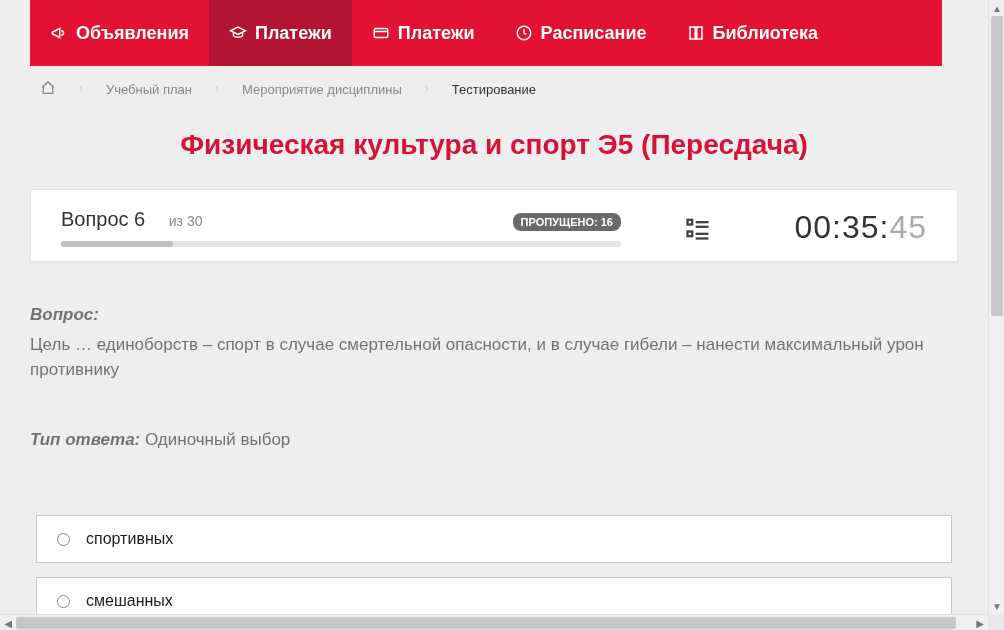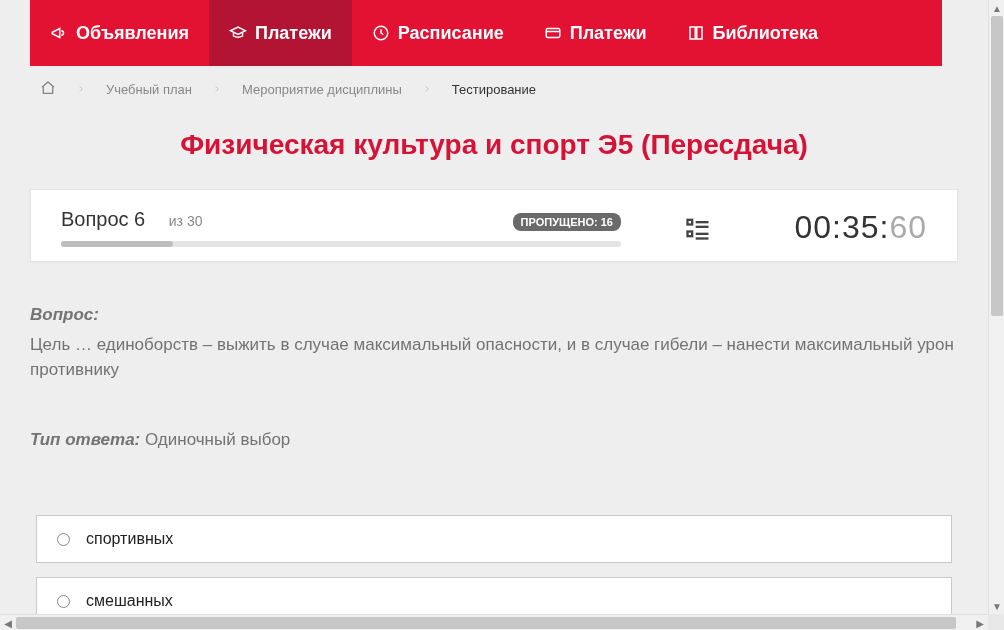--- a/index.html
+++ b/index.html
@@ -189,34 +189,34 @@
           <svg viewBox="0 0 24 24">
               <path d="M2 9l10-5 10 5-10 5L2 9z"></path>
               <path d="M6 12v4c3 2 9 2 12 0v-4"></path>
             </svg>
         </span>
         <span>Платежи</span>
       </div>
       <div class="nav-item">
         <span class="nav-icon">
           <svg viewBox="0 0 24 24">
+              <rect x="3" y="6" width="18" height="12" rx="2"></rect>
+              <path d="M3 10h18"></path>
+            </svg>
+        </span>
+        <span>Платежи</span>
+      </div>
+      <div class="nav-item">
+        <span class="nav-icon">
+          <svg viewBox="0 0 24 24">
               <circle cx="12" cy="12" r="9"></circle>
               <path d="M12 7v5l3 2"></path>
             </svg>
         </span>
         <span>Расписание</span>
-      </div>
-      <div class="nav-item">
-        <span class="nav-icon">
-          <svg viewBox="0 0 24 24">
-              <rect x="3" y="6" width="18" height="12" rx="2"></rect>
-              <path d="M3 10h18"></path>
-            </svg>
-        </span>
-        <span>Платежи</span>
       </div>
       <div class="nav-item">
         <span class="nav-icon">
           <svg viewBox="0 0 24 24">
               <path d="M4 4h7v16H4zM13 4h7v16h-7z"></path>
             </svg>
         </span>
         <span>Библиотека</span>
 
       </div>
@@ -274,27 +274,27 @@
           <line x1="10" y1="17" x2="21" y2="17"></line>
           <line x1="10" y1="21" x2="21" y2="21"></line>
         </svg>
       </div>
 
       <div class="timer">
         <span>00</span>
           <span>:</span>
           <span>35</span>
           <span>:</span>
-          <span class="sec">60</span>
+          <span class="sec">45</span>
       </div>
     </div>
 
     <div class="qbody">
       <div class="qlabel">Вопрос:</div>
-      <div class="qtext">Цель … единоборств – выжить в случае максимальный опасности, и в случае гибели – нанести максимальный урон противнику</div>
+      <div class="qtext">Цель … единоборств – спорт в случае смертельной опасности, и в случае гибели – нанести максимальный урон противнику</div>
 
       <div class="atype">
         <span class="lbl">Тип ответа:</span>
         <span> </span>
         <span>Одиночный выбор</span>
       </div>
     </div>
 
     <div class="options">
       <div class="option">

